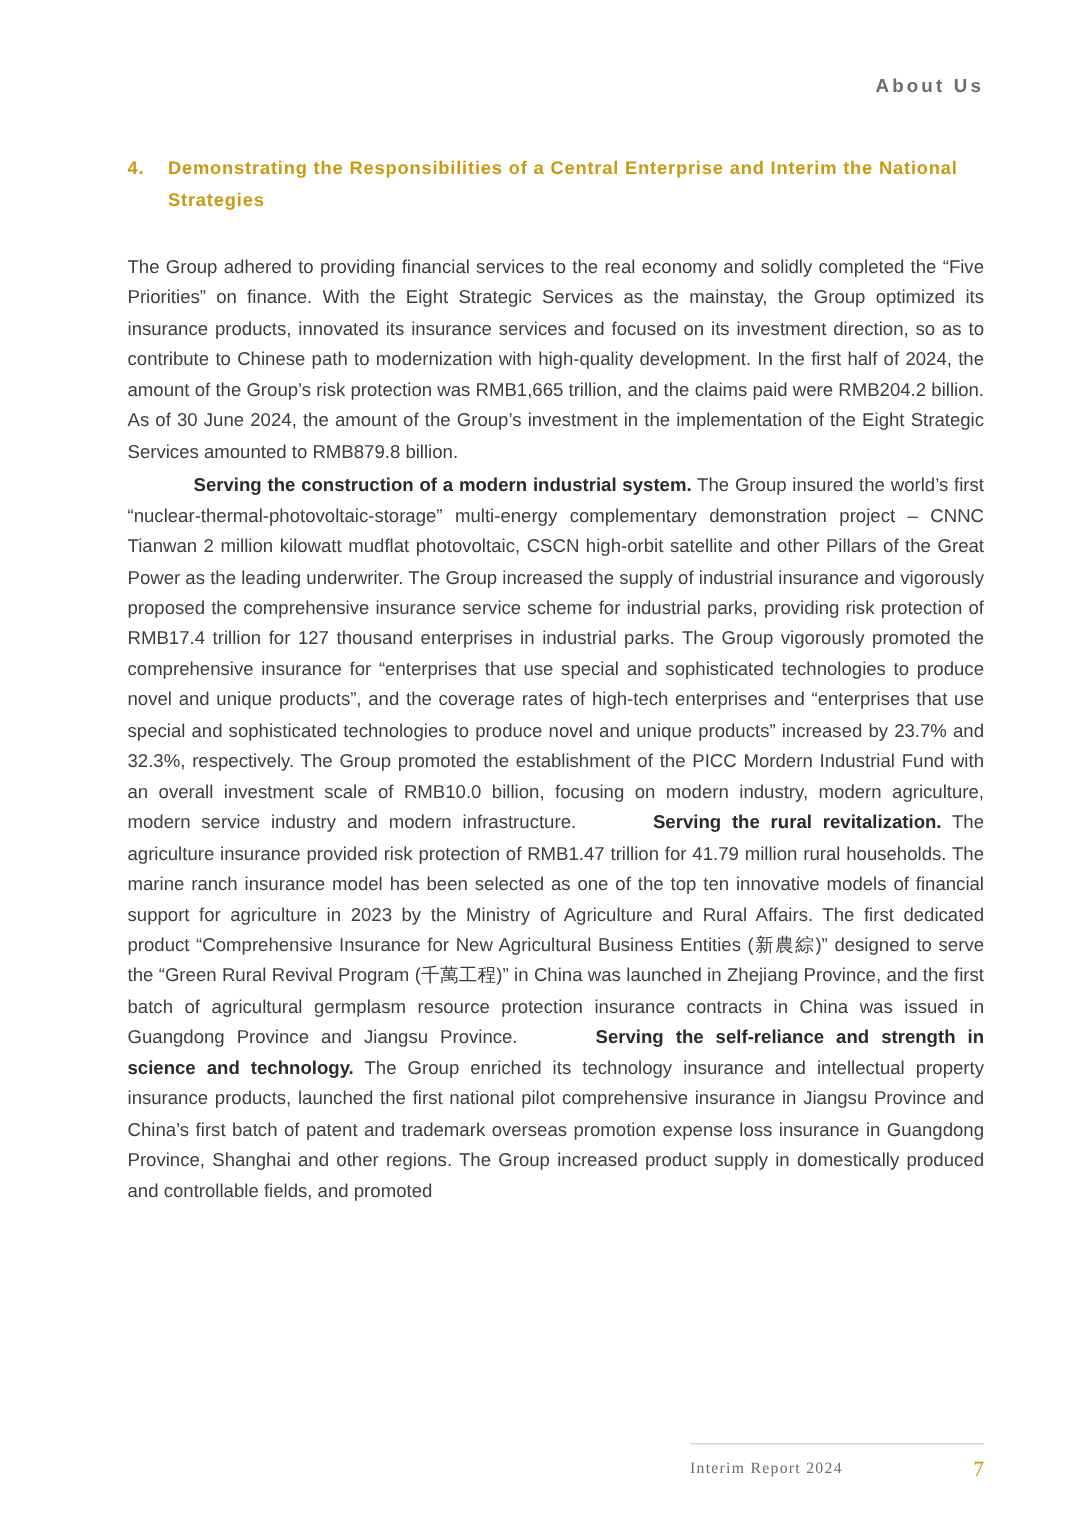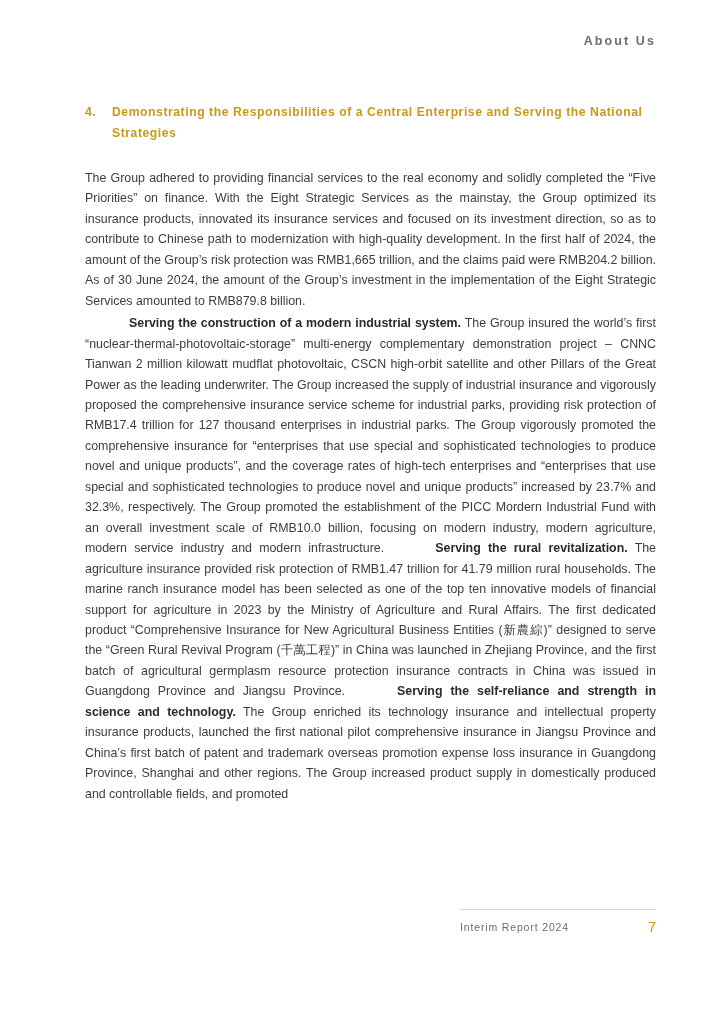--- a/index.html
+++ b/index.html
@@ -19,21 +19,21 @@
   .page {
     position: absolute;
     inset: 0;
     width: 724px;
     height: 1024px;
   }
 
   
   .running-header {
     position: absolute;
-    top: 34px;
+    top: 50px;
     left: 85px;
     width: 571px;
     text-align: right;
     font-size: 12.5px;
     font-weight: bold;
     letter-spacing: 2.1px;
     color: #6d6d6d;
   }
 
   
@@ -85,22 +85,23 @@
   }
   .cjk {
     font-family: "DejaVu Sans", "Liberation Sans", sans-serif;
     margin-top: 24px;
   }
 
   
   .footer {
     position: absolute;
     left: 460px;
-    top: 909px;
+    top: 962px;
     width: 196px;
+    font-family: Liberation Serif, serif;
   }
   .footer-rule {
     width: 196px;
     height: 1px;
     background: #d8d8d8;
   }
   .footer-row {
     position: relative;
     margin-top: 9px;
     height: 20px;
@@ -123,21 +124,21 @@
 </style>
 </head>
 <body>
 
 <div class="page">
 
   <div class="running-header">About Us</div>
 
   <div class="section-heading">
     <span class="num">4.</span>
-    <span class="htext">Demonstrating the Responsibilities of a Central Enterprise and Serving the National Strategies</span>
+    <span class="htext">Demonstrating the Responsibilities of a Central Enterprise and Interim the National Strategies</span>
   </div>
 
   <div class="body-block">
 
     <p>The Group adhered to providing financial services to the real economy and solidly completed the “Five Priorities” on finance. With the Eight Strategic Services as the mainstay, the Group optimized its insurance products, innovated its insurance services and focused on its investment direction, so as to contribute to Chinese path to modernization with high-quality development. In the first half of 2024, the amount of the Group’s risk protection was RMB1,665 trillion, and the claims paid were RMB204.2 billion. As of 30 June 2024, the amount of the Group’s investment in the implementation of the Eight Strategic Services amounted to RMB879.8 billion.</p>
 
     <p class="gap"><b>Serving the construction of a modern industrial system.</b><span> The Group insured the world’s first “nuclear-thermal-photovoltaic-storage” multi-energy complementary demonstration project – CNNC Tianwan 2 million kilowatt mudflat photovoltaic, CSCN high-orbit satellite and other Pillars of the Great Power as the leading underwriter. The Group increased the supply of industrial insurance and vigorously proposed the comprehensive insurance service scheme for industrial parks, providing risk protection of RMB17.4 trillion for 127 thousand enterprises in industrial parks. The Group vigorously promoted the comprehensive insurance for “enterprises that use special and sophisticated technologies to produce novel and unique products”, and the coverage rates of high-tech enterprises and “enterprises that use special and sophisticated technologies to produce novel and unique products” increased by 23.7% and 32.3%, respectively. The Group promoted the establishment of the PICC Mordern Industrial Fund with an overall investment scale of RMB10.0 billion, focusing on modern industry, modern agriculture, modern service industry and modern infrastructure. </span><b>Serving the rural revitalization.</b><span> The agriculture insurance provided risk protection of RMB1.47 trillion for 41.79 million rural households. The marine ranch insurance model has been selected as one of the top ten innovative models of financial support for agriculture in 2023 by the Ministry of Agriculture and Rural Affairs. The first dedicated product “Comprehensive Insurance for New Agricultural Business Entities (</span><span class="cjk">新農綜</span><span>)” designed to serve the “Green Rural Revival Program (</span><span class="cjk">千萬工程</span><span>)” in China was launched in Zhejiang Province, and the first batch of agricultural germplasm resource protection insurance contracts in China was issued in Guangdong Province and Jiangsu Province. </span><b>Serving the self-reliance and strength in science and technology.</b><span> The Group enriched its technology insurance and intellectual property insurance products, launched the first national pilot comprehensive insurance in Jiangsu Province and China’s first batch of patent and trademark overseas promotion expense loss insurance in Guangdong Province, Shanghai and other regions. The Group increased product supply in domestically produced and controllable fields, and promoted</span></p>
 
   </div>
 

